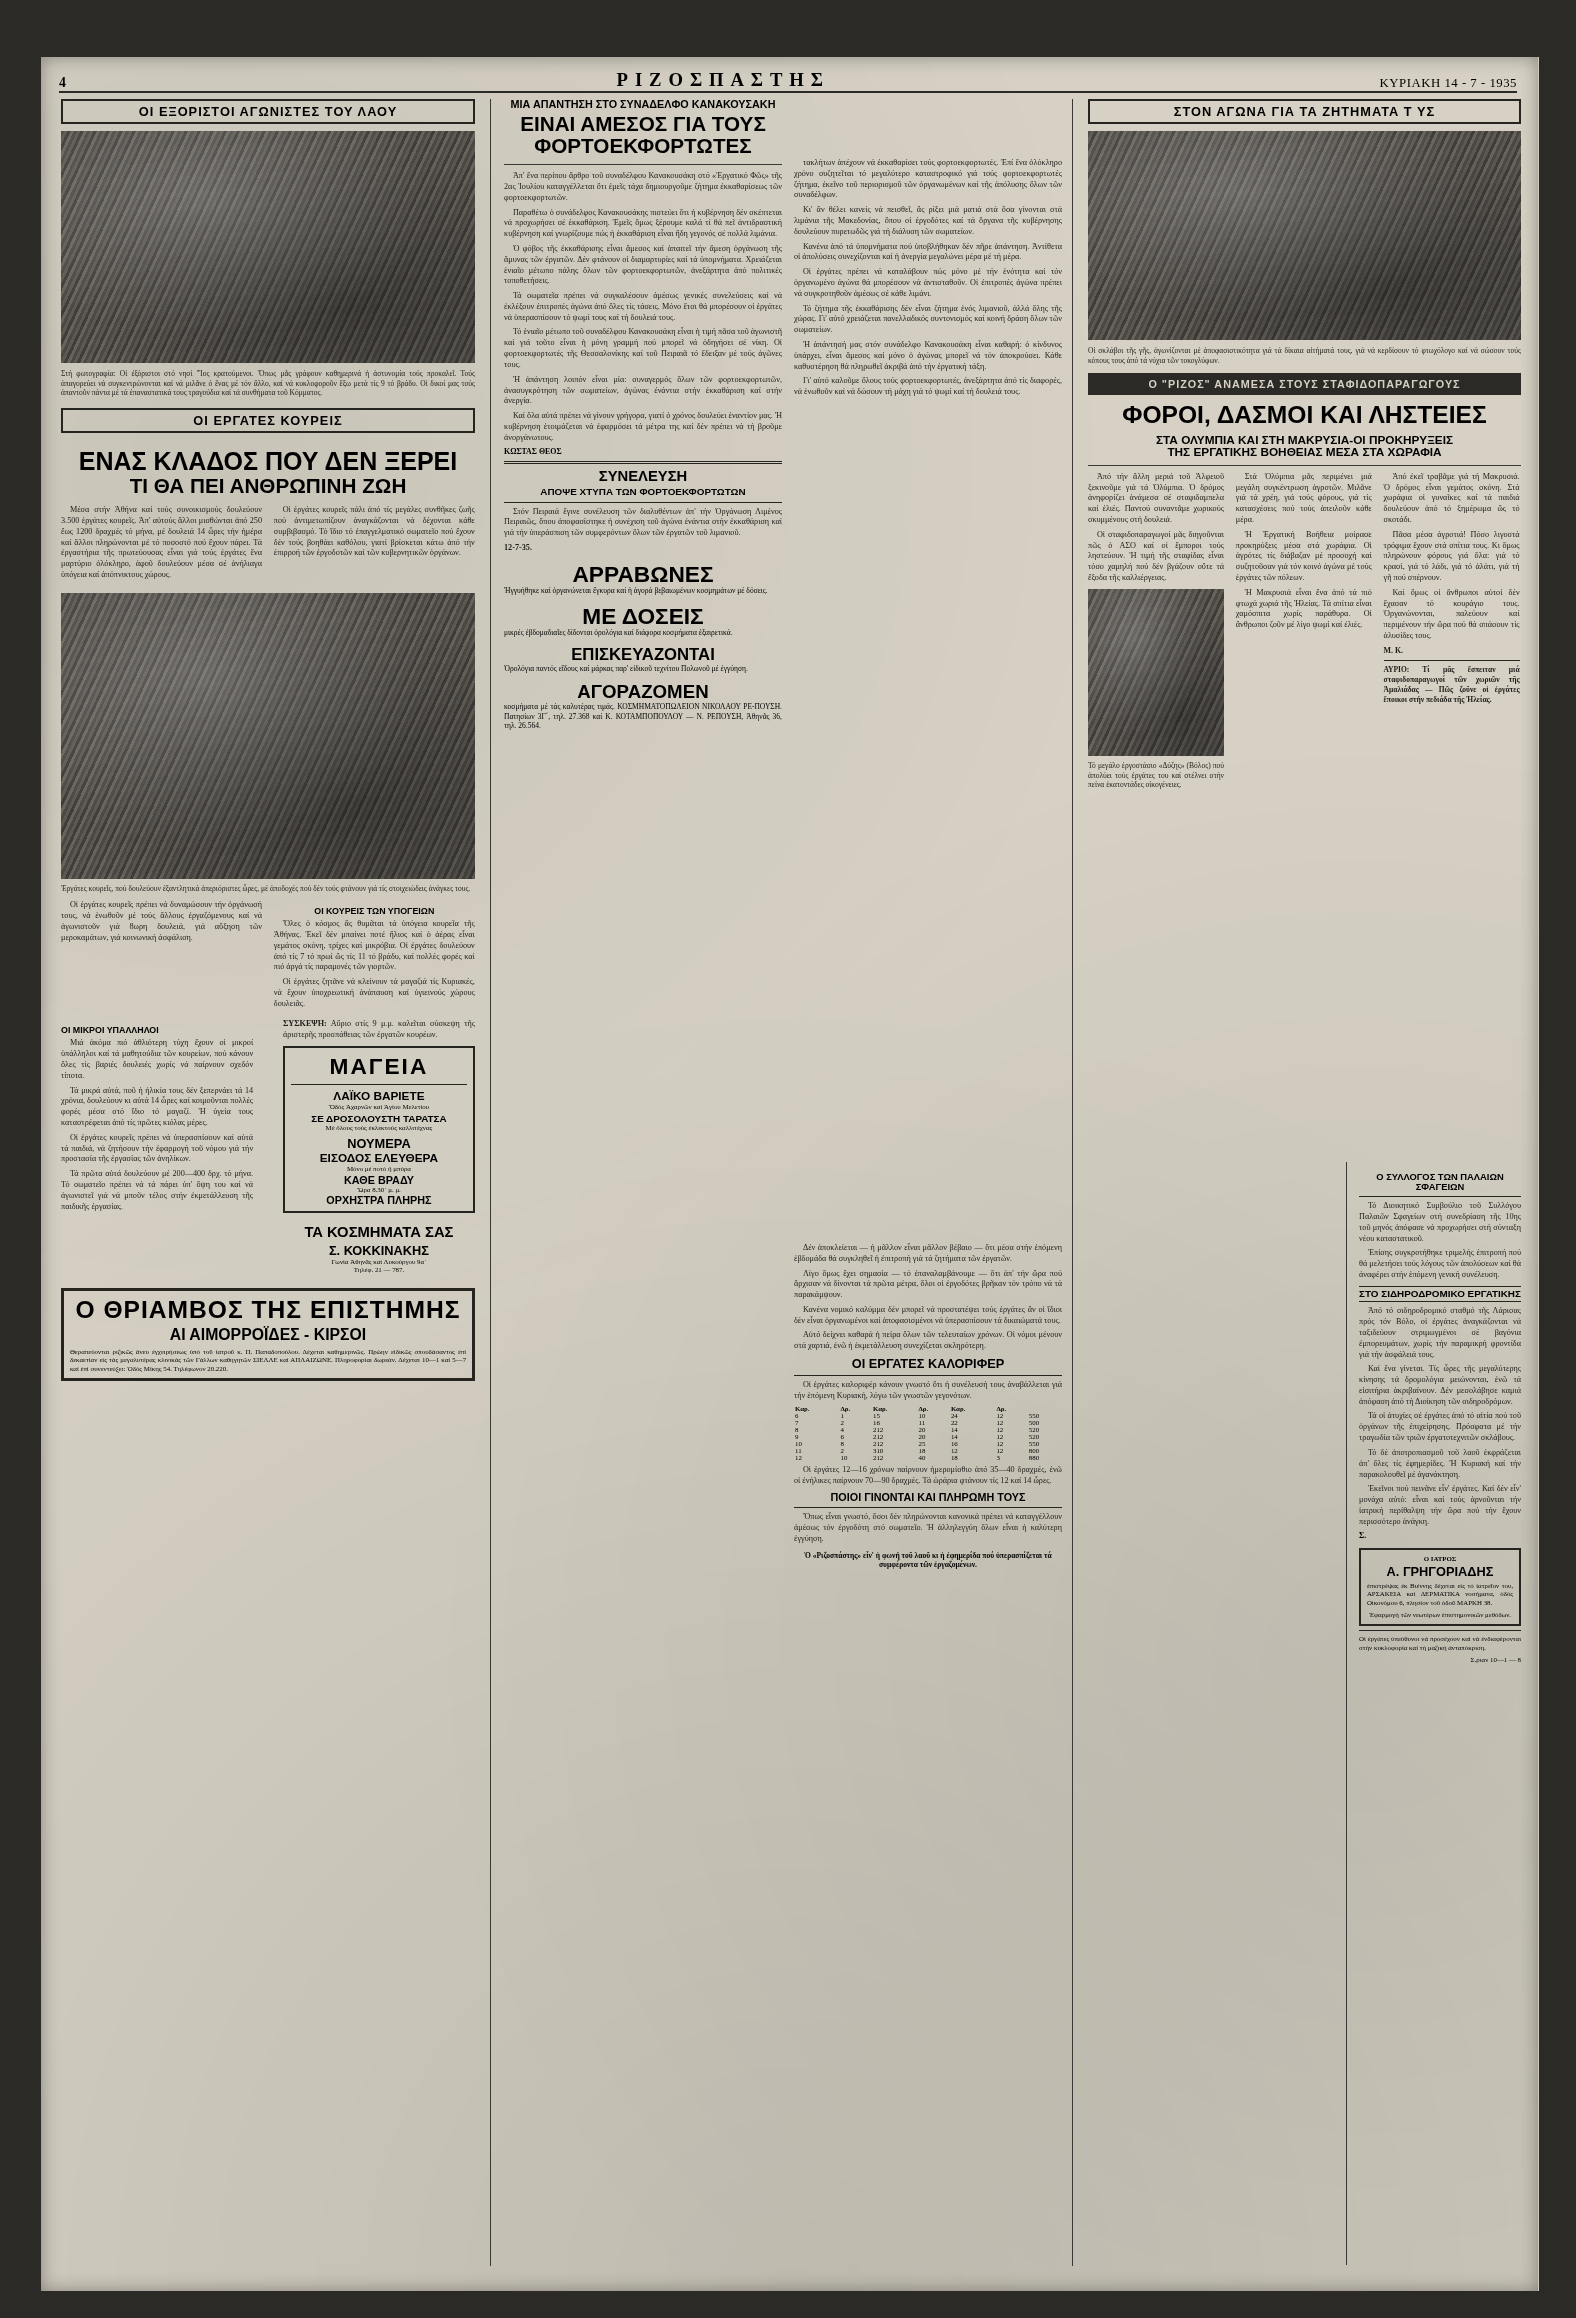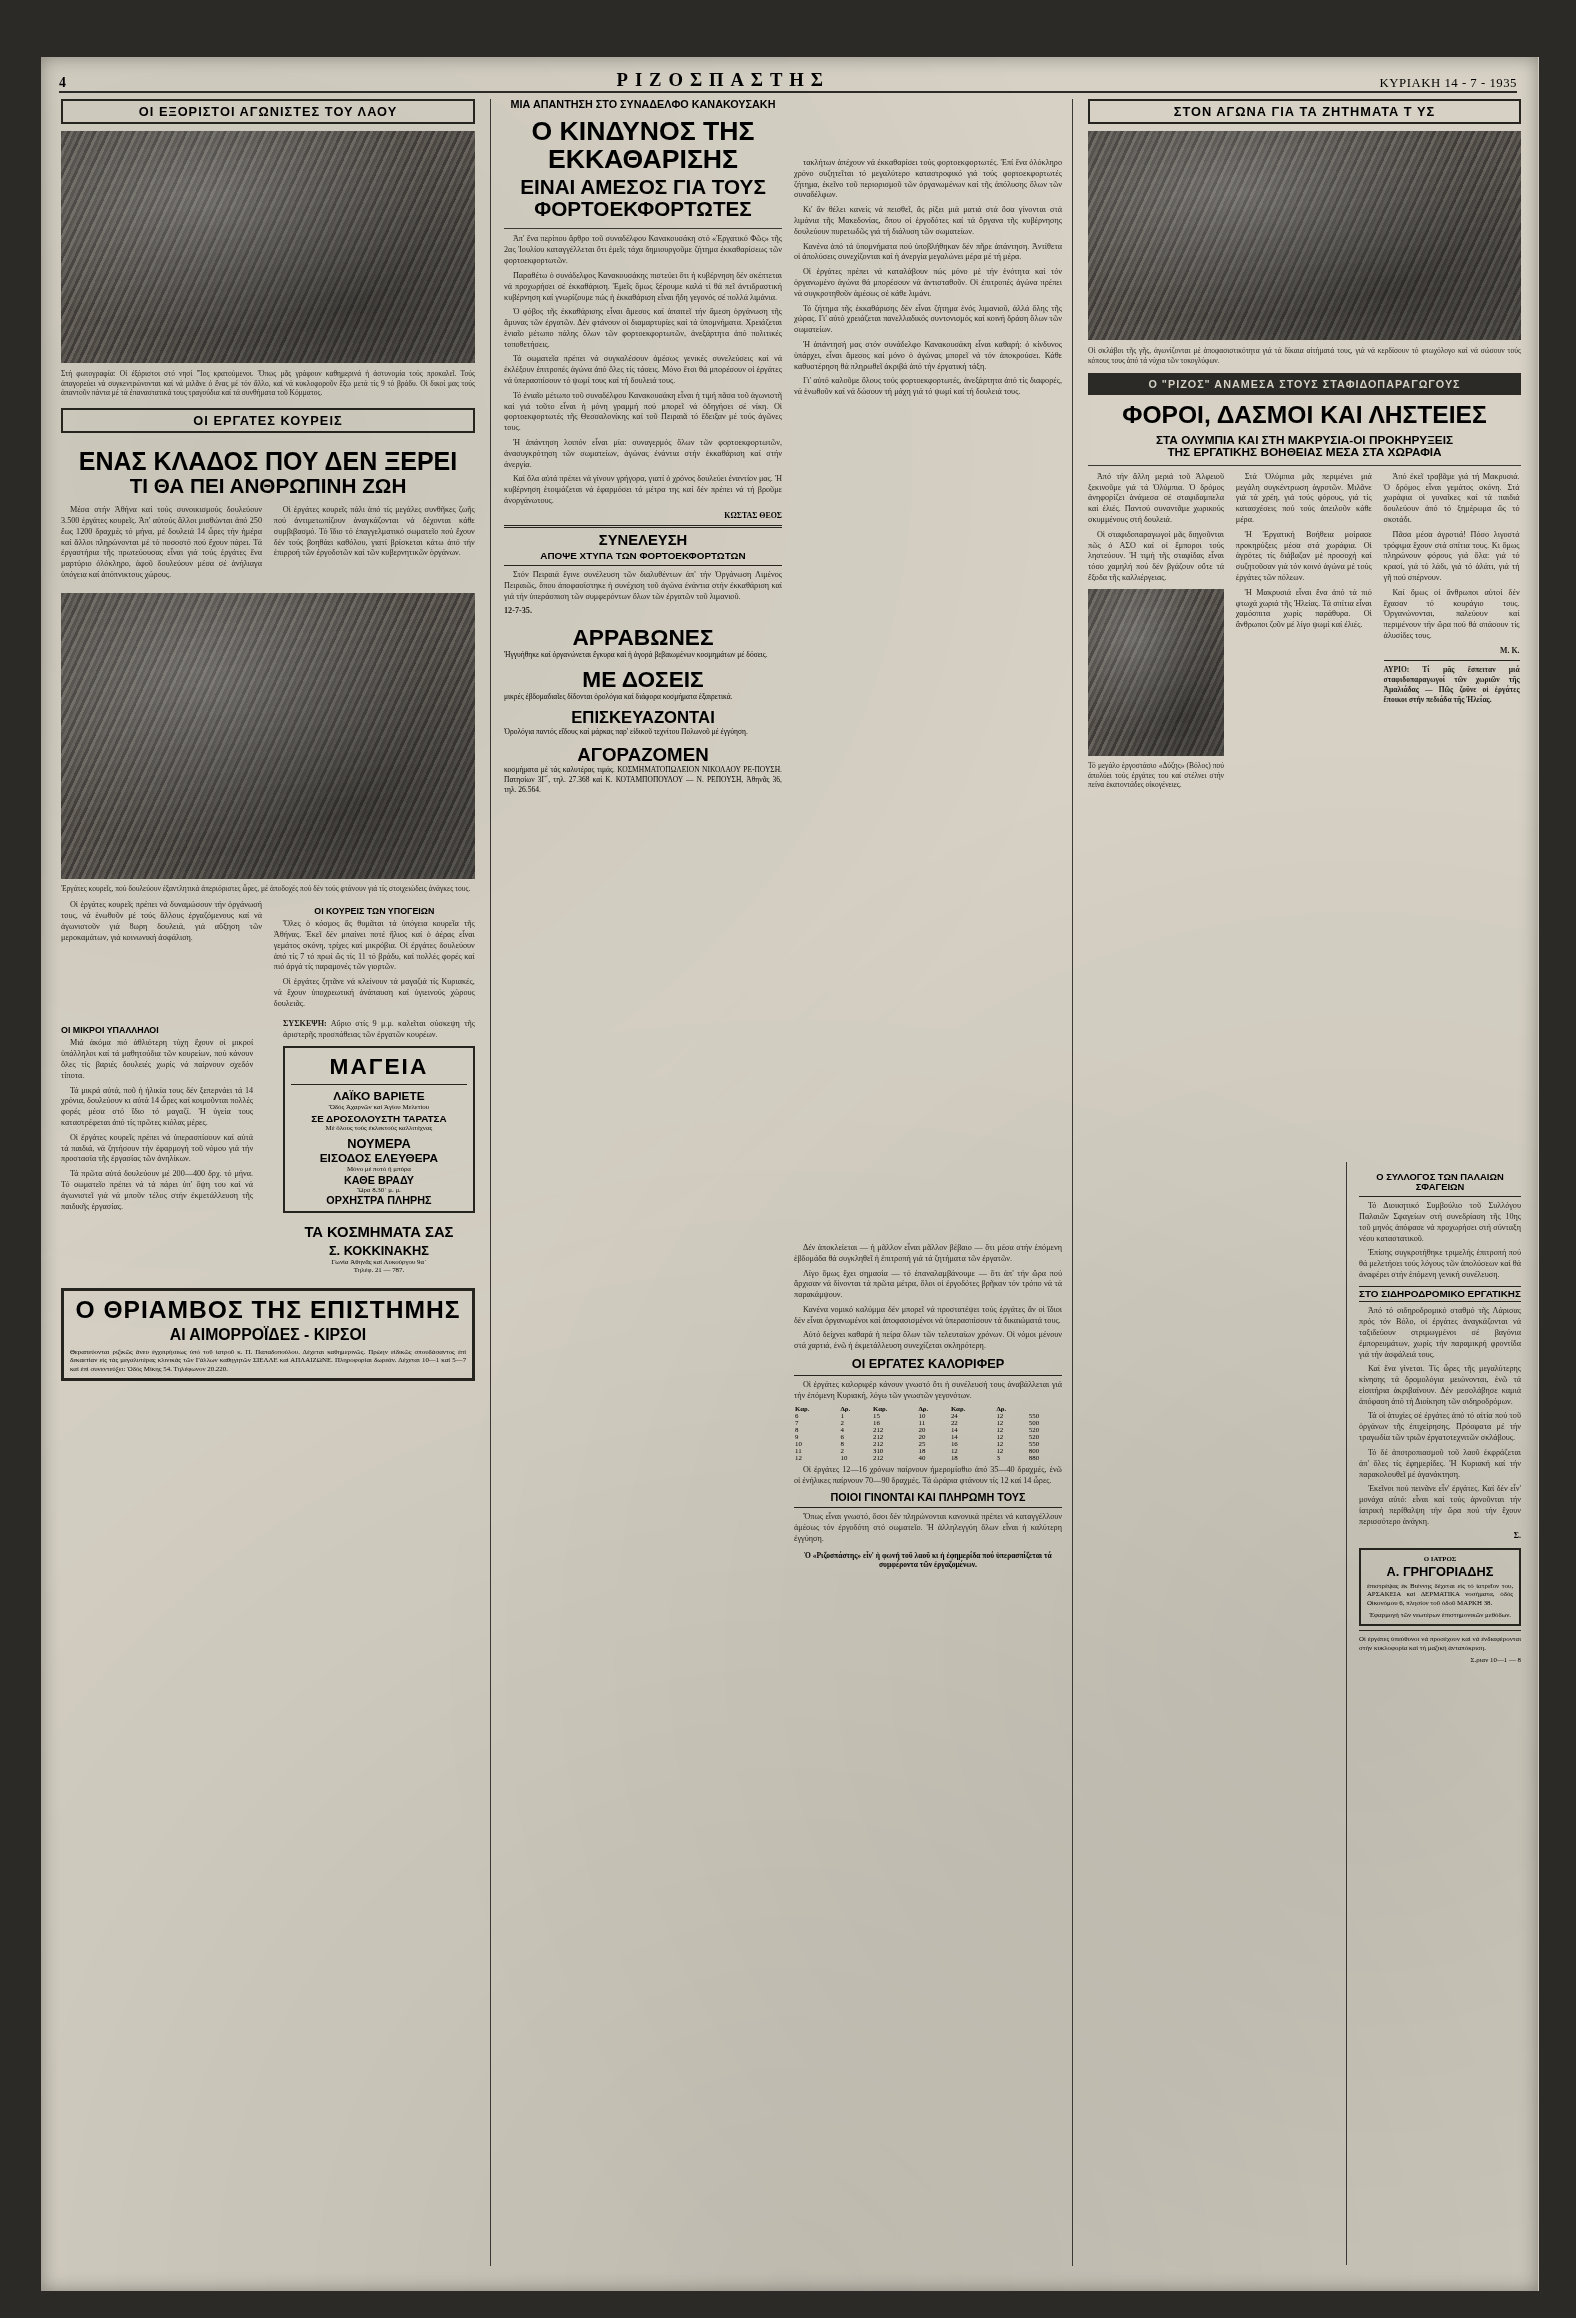--- a/index.html
+++ b/index.html
@@ -47,21 +47,21 @@
   .ad{border:2px solid #26241f;padding:4.9px 5.9px;text-align:center;}
   .ad .t{font-family:"Liberation Sans",sans-serif;font-weight:bold;}
   .small{font-size:7.5px;line-height:1.3;}
   .tiny{font-size:6.9px;line-height:1.25;}
   .center{text-align:center;}
   .bold{font-weight:bold;}
   .blockline{border-top:1px solid #26241f;margin:3.9px 0;}
   .dblline{border-top:3px double #26241f;margin:4.9px 0;}
   .tbl{width:100%;border-collapse:collapse;font-size:6.9px;}
   .tbl td{padding:0 1px;}
-  .sigline{font-size:7.9px;text-align:right;font-weight:bold;margin-top:3px;}
+  .sigline{font-size:7.9px;font-weight:bold;margin-top:3px;}
 </style>
 </head>
 <body>
 
 <div class="page">
   <div class="edge-dark" style="left:0;top:0;width:1576px;height:57px;"></div>
   <div class="edge-dark" style="left:0;top:0;width:41px;height:2319px;"></div>
   <div class="edge-dark" style="left:1539px;top:0;width:37px;height:2319px;"></div>
   <div class="edge-dark" style="left:0;top:2291px;width:1576px;height:27.6px;"></div>
 
@@ -153,21 +153,20 @@
 
     <div class="ad" style="margin-top:7.9px;border-width:3px;">
       <div class="t" style="font-size:24.6px;letter-spacing:1px;">Ο ΘΡΙΑΜΒΟΣ ΤΗΣ ΕΠΙΣΤΗΜΗΣ</div>
       <div class="t" style="font-size:15.8px;margin-top:2px;">ΑΙ ΑΙΜΟΡΡΟΪΔΕΣ - ΚΙΡΣΟΙ</div>
       <div class="tiny" style="text-align:justify;margin-top:3.9px;">Θεραπεύονται ριζικῶς ἄνευ ἐγχειρήσεως ὑπό τοῦ ἰατροῦ κ. Π. Παπαδοπούλου. Δέχεται καθημερινῶς. Πρώην εἰδικῶς σπουδάσαντος ἐπί δεκαετίαν εἰς τάς μεγαλυτέρας κλινικάς τῶν Γάλλων καθηγητῶν ΣΙΕΛΛΕ καί ΑΠΛΑΙΖΩΝΕ. Πληροφορίαι δωρεάν. Δέχεται 10—1 καί 5—7 καί ἐπί συνεντεύξει: Ὁδός Μίκης 54. Τηλέφωνον 20.220.</div>
     </div>
   </div>
 
   <div class="col" style="left:504px;top:99px;width:278px;">
     <div class="hl" style="font-size:10.8px;">ΜΙΑ ΑΠΑΝΤΗΣΗ ΣΤΟ ΣΥΝΑΔΕΛΦΟ ΚΑΝΑΚΟΥΣΑΚΗ</div>
-    <div class="hl" style="font-size:26.6px;margin-top:5.9px;">Ο ΚΙΝΔΥΝΟΣ ΤΗΣ ΕΚΚΑΘΑΡΙΣΗΣ</div>
     <div class="hl" style="font-size:20.7px;margin-top:2px;">ΕΙΝΑΙ ΑΜΕΣΟΣ ΓΙΑ ΤΟΥΣ ΦΟΡΤΟΕΚΦΟΡΤΩΤΕΣ</div>
     <div class="rule-h" style="position:relative;margin:6.9px 0 5.9px;"></div>
 
     <div class="body-text">
       <p>Ἀπ' ἕνα περίπου ἄρθρο τοῦ συναδέλφου Κανακουσάκη στό «Ἐργατικό Φῶς» τῆς 2ας Ἰουλίου καταγγέλλεται ὅτι ἐμεῖς τάχα δημιουργοῦμε ζήτημα ἐκκαθαρίσεως τῶν φορτοεκφορτωτῶν.</p>
       <p>Παραθέτω ὁ συνάδελφος Κανακουσάκης πιστεύει ὅτι ἡ κυβέρνηση δέν σκέπτεται νά προχωρήσει σέ ἐκκαθάριση. Ἐμεῖς ὅμως ξέρουμε καλά τί θά πεῖ ἀντιδραστική κυβέρνηση καί γνωρίζουμε πώς ἡ ἐκκαθάριση εἶναι ἤδη γεγονός σέ πολλά λιμάνια.</p>
       <p>Ὁ φόβος τῆς ἐκκαθάρισης εἶναι ἄμεσος καί ἀπαιτεῖ τήν ἄμεση ὀργάνωση τῆς ἄμυνας τῶν ἐργατῶν. Δέν φτάνουν οἱ διαμαρτυρίες καί τά ὑπομνήματα. Χρειάζεται ἑνιαῖο μέτωπο πάλης ὅλων τῶν φορτοεκφορτωτῶν, ἀνεξάρτητα ἀπό πολιτικές τοποθετήσεις.</p>
       <p>Τά σωματεῖα πρέπει νά συγκαλέσουν ἀμέσως γενικές συνελεύσεις καί νά ἐκλέξουν ἐπιτροπές ἀγώνα ἀπό ὅλες τίς τάσεις. Μόνο ἔτσι θά μπορέσουν οἱ ἐργάτες νά ὑπερασπίσουν τό ψωμί τους καί τή δουλειά τους.</p>
       <p>Τό ἑνιαῖο μέτωπο τοῦ συναδέλφου Κανακουσάκη εἶναι ἡ τιμή πᾶσα τοῦ ἀγωνιστῆ καί γιά τοῦτο εἶναι ἡ μόνη γραμμή πού μπορεῖ νά ὁδηγήσει σέ νίκη. Οἱ φορτοεκφορτωτές τῆς Θεσσαλονίκης καί τοῦ Πειραιᾶ τό ἔδειξαν μέ τούς ἀγῶνες τους.</p>
       <p>Ἡ ἀπάντηση λοιπόν εἶναι μία: συναγερμός ὅλων τῶν φορτοεκφορτωτῶν, ἀνασυγκρότηση τῶν σωματείων, ἀγώνας ἐνάντια στήν ἐκκαθάριση καί στήν ἀνεργία.</p>

